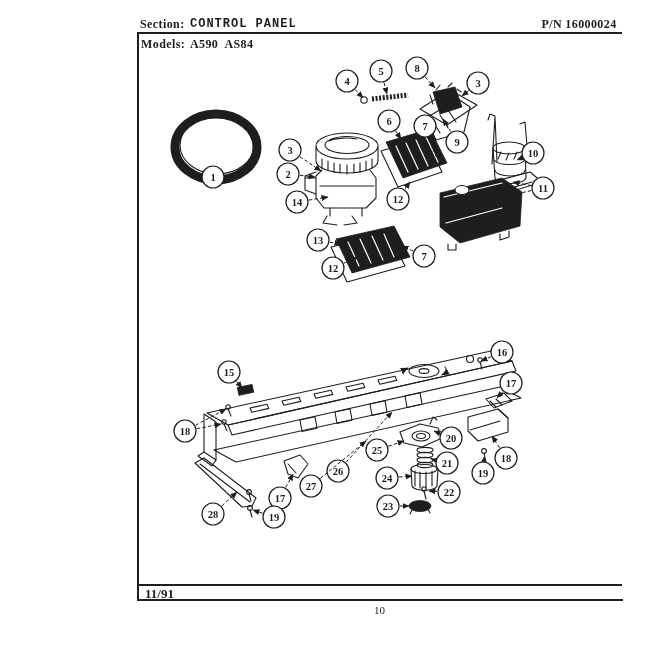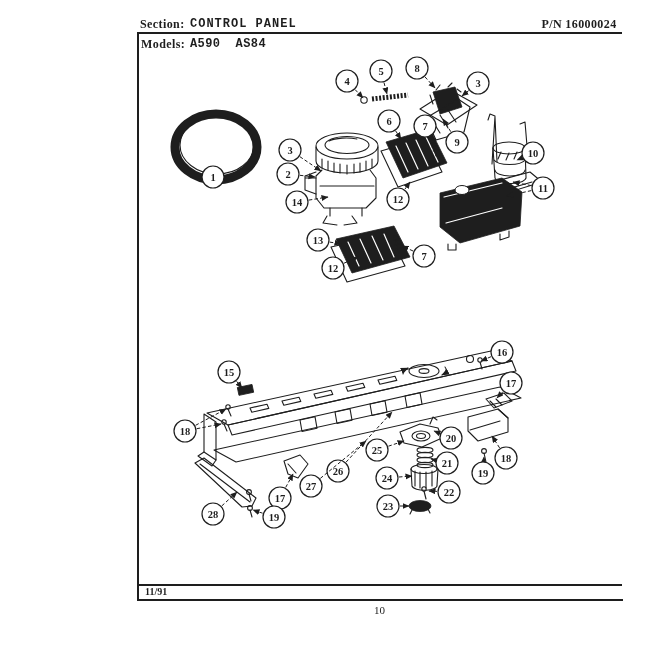--- a/index.html
+++ b/index.html
@@ -16,21 +16,21 @@
   #diagram{ position:absolute; left:0; top:0; width:650px; height:650px; }
   .ln{ fill:none; stroke:var(--ink); stroke-width:1.1; stroke-linejoin:round; stroke-linecap:round; }
   .fill{ fill:var(--ink); stroke:var(--ink); stroke-width:.8; stroke-linejoin:round; }
   .wln{ fill:none; stroke:#ffffff; stroke-width:1.2; stroke-linecap:round; }
   .thickring{ fill:none; stroke:var(--ink); stroke-width:9; }
   .rod{ stroke:var(--ink); stroke-width:5; stroke-dasharray:2 1.6; fill:none; }
   .leader{ stroke:var(--ink); stroke-width:1; fill:none; stroke-dasharray:3.5 2.2; }
   .callout-circle{ fill:#ffffff; stroke:var(--ink); stroke-width:1.2; }
   .callout-num{ font-family:"Liberation Serif", serif; font-size:10.5px; font-weight:700;
     fill:var(--ink); text-anchor:middle; }
-  .ftr{ font-size:10px; font-weight:700; }
+  .ftr{ font-size:13px; font-weight:700; }
   .pagenum{ font-size:11px; font-weight:400; text-align:center; }
 </style>
 </head>
 <body>
 
 <svg id="diagram" viewBox="0 0 650 650">
   <defs>
     <marker id="arrowhead" markerWidth="8" markerHeight="7" refX="6.5" refY="3" orient="auto">
       <path d="M0,0 L7,3 L0,6 Z" fill="#1e1e1e"></path>
     </marker>
@@ -381,20 +381,20 @@
     </g>
 </svg>
 
 <div class="abs hdr" style="left:140px; top:17px;">Section:</div>
 <div class="abs hdr" style="left:190px; top:17px; letter-spacing:1px;font-family:Liberation Mono, monospace;">CONTROL PANEL</div>
 <div class="abs hdr pn-clip" style="left:536px; top:17px; width:86px;text-align:center;">P/N 16000024</div>
 
 <div class="abs rule" style="left:137px; top:32px; width:485px; height:2px;"></div>
 
 <div class="abs hdr" style="left:141px; top:37px;">Models:</div>
-<div class="abs hdr" style="left:190px; top:37px;font-family:Liberation Mono, monospace;">A590  AS84</div>
+<div class="abs hdr" style="left:190px; top:37px;">A590  AS84</div>
 
 <div class="abs rule" style="left:137px; top:33px; width:1.5px; height:566px;"></div>
 
 <div class="abs rule" style="left:137px; top:584px; width:485px; height:1.5px;"></div>
 <div class="abs ftr" style="left:145px; top:586px;">11/91</div>
 <div class="abs rule" style="left:137px; top:599px; width:486px; height:1.5px;"></div>
 <div class="abs pagenum" style="left:137px; top:604px; width:485px;">10</div>
 
 </body></html>

